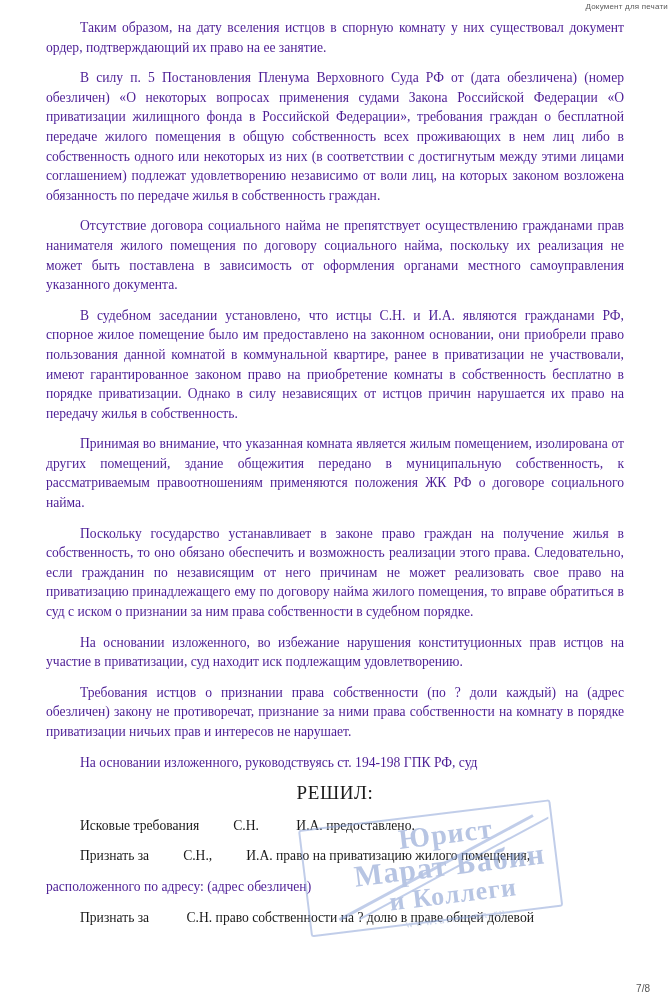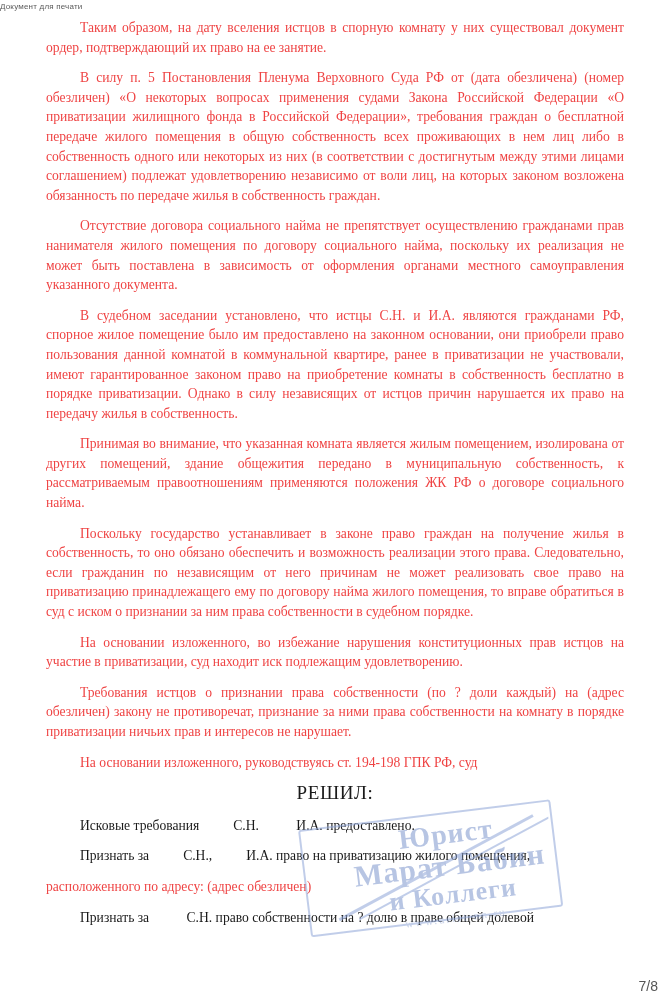--- a/index.html
+++ b/index.html
@@ -19,40 +19,40 @@
     position: relative;
     width: 668px;
     height: 1000px;
     box-sizing: border-box;
   }
   .print-header {
     position: absolute;
     top: 2px;
     left: 0;
     width: 100%;
-    text-align: left;
+    text-align: right;
     font-family: "Liberation Sans", sans-serif;
     font-size: 8px;
     color: #5a5a5a;
     letter-spacing: 0.2px;
   }
   .doc-body {
     position: absolute;
     top: 18px;
     left: 46px;
     width: 578px;
   }
   p.para {
     margin: 0 0 11px 0;
     text-align: justify;
     text-justify: inter-word;
     font-size: 13.6px;
     line-height: 19.6px;
     text-indent: 34px;
-    color: #ef4444;
+    color: #4c1d95;
   }
   p.para.noindent {
     text-indent: 0;
   }
   .decision-word {
     display: block;
     text-align: center;
     font-size: 19px;
     line-height: 19.6px;
     margin: 2px 0 13px 0;
@@ -60,24 +60,24 @@
   }
   .ruling-line {
     margin: 0 0 11px 0;
     font-size: 13.6px;
     line-height: 19.6px;
     text-indent: 34px;
     white-space: pre;
   }
   .page-number {
     position: absolute;
-    right: 10px;
+    right: 18px;
     bottom: 6px;
     font-family: "Liberation Sans", sans-serif;
-    font-size: 14px;
+    font-size: 10px;
     color: #555;
   }
   
   .watermark {
     position: absolute;
     left: 300px;
     top: 800px;
     width: 300px;
     height: 140px;
     pointer-events: none;

